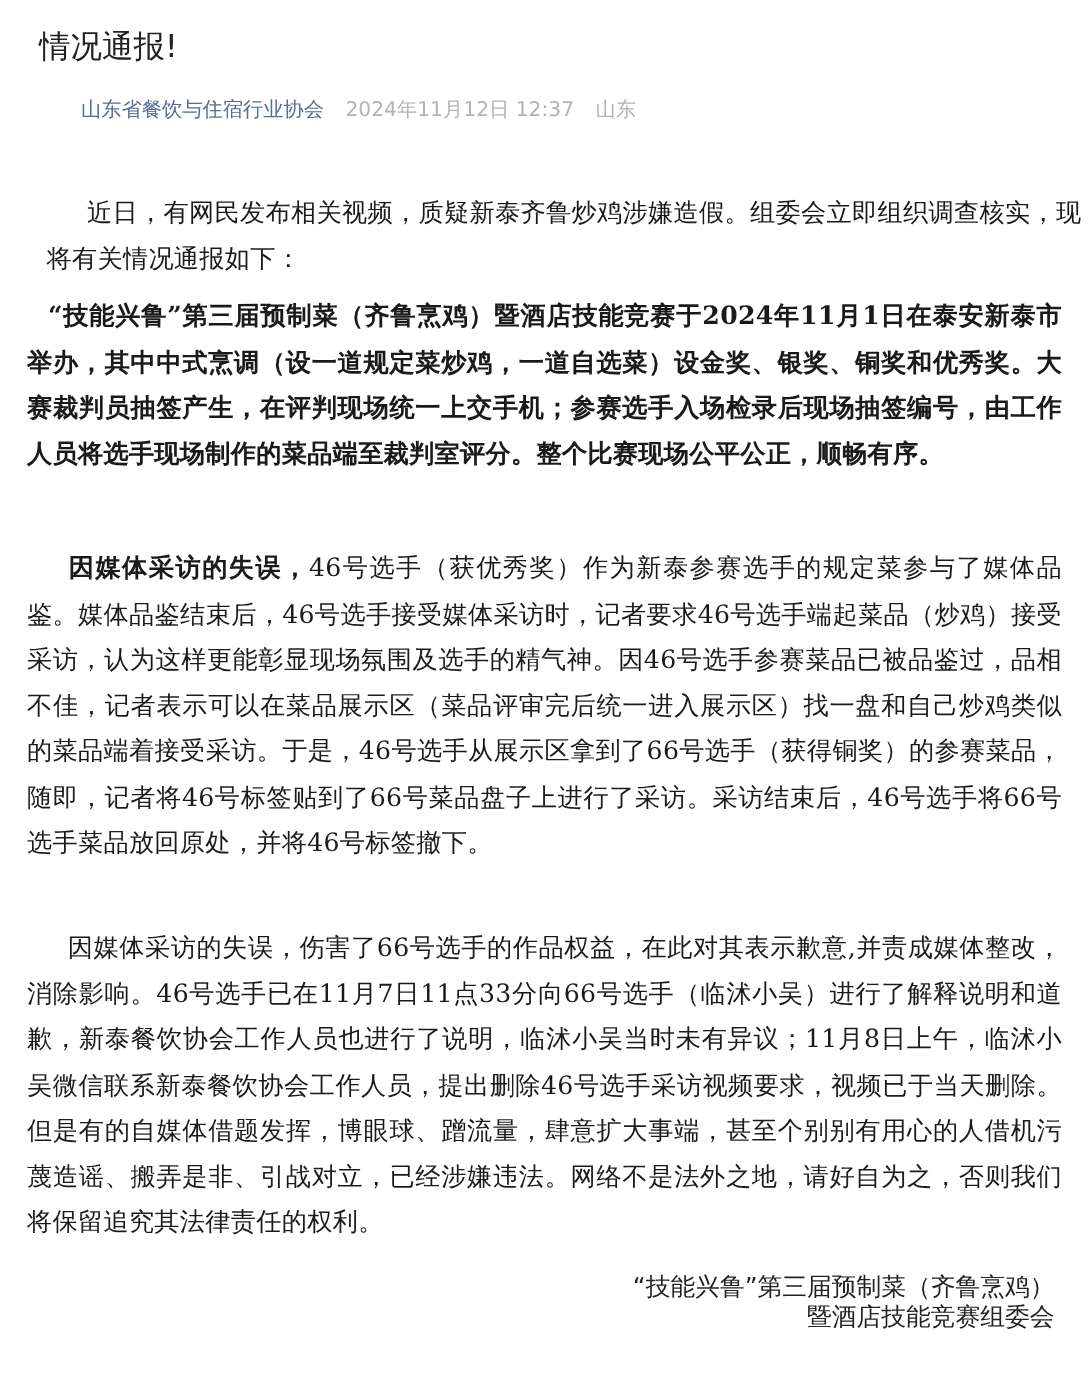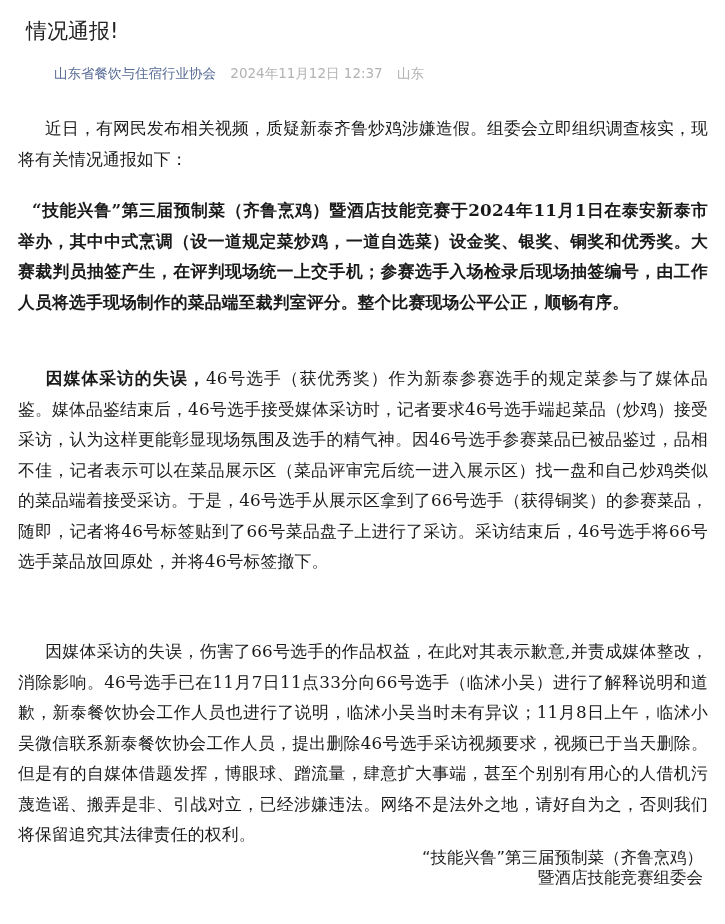--- a/index.html
+++ b/index.html
@@ -37,31 +37,31 @@
 
 <div>
   <h1 class="title">情况通报!</h1>
 
   <div class="meta">
     <span class="author">山东省餐饮与住宿行业协会</span>
     <span class="date">2024年11月12日 12:37</span>
     <span class="loc">山东</span>
   </div>
 
-  <p class="para" style="top:113px; margin:0;">
+  <p class="para" style="top:113px; margin:13px;">
     <span class="indent"></span><span>近日，有网民发布相关视频，质疑新泰齐鲁炒鸡涉嫌造假。组委会立即组织调查核实，现将有关情况通报如下：</span>
   </p>
 
   <p class="para" style="top:195px; margin:0;font-weight:bold;">
     <span class="indent" style="width:14px;"></span><span>“技能兴鲁”第三届预制菜（齐鲁烹鸡）暨酒店技能竞赛于2024年11月1日在泰安新泰市举办，其中中式烹调（设一道规定菜炒鸡，一道自选菜）设金奖、银奖、铜奖和优秀奖。大赛裁判员抽签产生，在评判现场统一上交手机；参赛选手入场检录后现场抽签编号，由工作人员将选手现场制作的菜品端至裁判室评分。整个比赛现场公平公正，顺畅有序。</span>
   </p>
 
   <p class="para" style="top:363px; margin:0;">
     <span class="indent"></span><b>因媒体采访的失误，</b><span>46号选手（获优秀奖）作为新泰参赛选手的规定菜参与了媒体品鉴。媒体品鉴结束后，46号选手接受媒体采访时，记者要求46号选手端起菜品（炒鸡）接受采访，认为这样更能彰显现场氛围及选手的精气神。因46号选手参赛菜品已被品鉴过，品相不佳，记者表示可以在菜品展示区（菜品评审完后统一进入展示区）找一盘和自己炒鸡类似的菜品端着接受采访。于是，46号选手从展示区拿到了66号选手（获得铜奖）的参赛菜品，随即，记者将46号标签贴到了66号菜品盘子上进行了采访。采访结束后，46号选手将66号选手菜品放回原处，并将46号标签撤下。</span>
   </p>
 
-  <p class="para" style="top:636px; margin:0;">
+  <p class="para" style="top:616px; margin:0;">
     <span class="indent"></span><span>因媒体采访的失误，伤害了66号选手的作品权益，在此对其表示歉意,并责成媒体整改，消除影响。46号选手已在11月7日11点33分向66号选手（临沭小吴）进行了解释说明和道歉，新泰餐饮协会工作人员也进行了说明，临沭小吴当时未有异议；11月8日上午，临沭小吴微信联系新泰餐饮协会工作人员，提出删除46号选手采访视频要求，视频已于当天删除。但是有的自媒体借题发挥，博眼球、蹭流量，肆意扩大事端，甚至个别别有用心的人借机污蔑造谣、搬弄是非、引战对立，已经涉嫌违法。网络不是法外之地，请好自为之，否则我们将保留追究其法律责任的权利。</span>
   </p>
 
   <div class="sign" style="top:846px;text-align:right;">“技能兴鲁”第三届预制菜（齐鲁烹鸡）</div>
   <div class="sign" style="top:866px;">暨酒店技能竞赛组委会</div>
 </div>
 
 </body></html>

